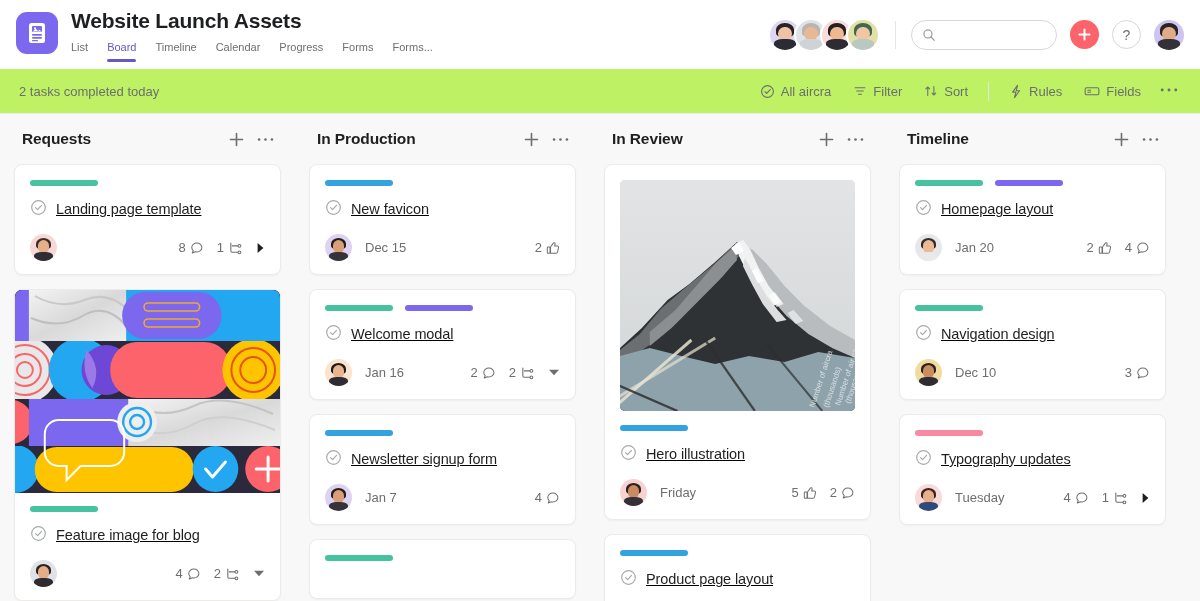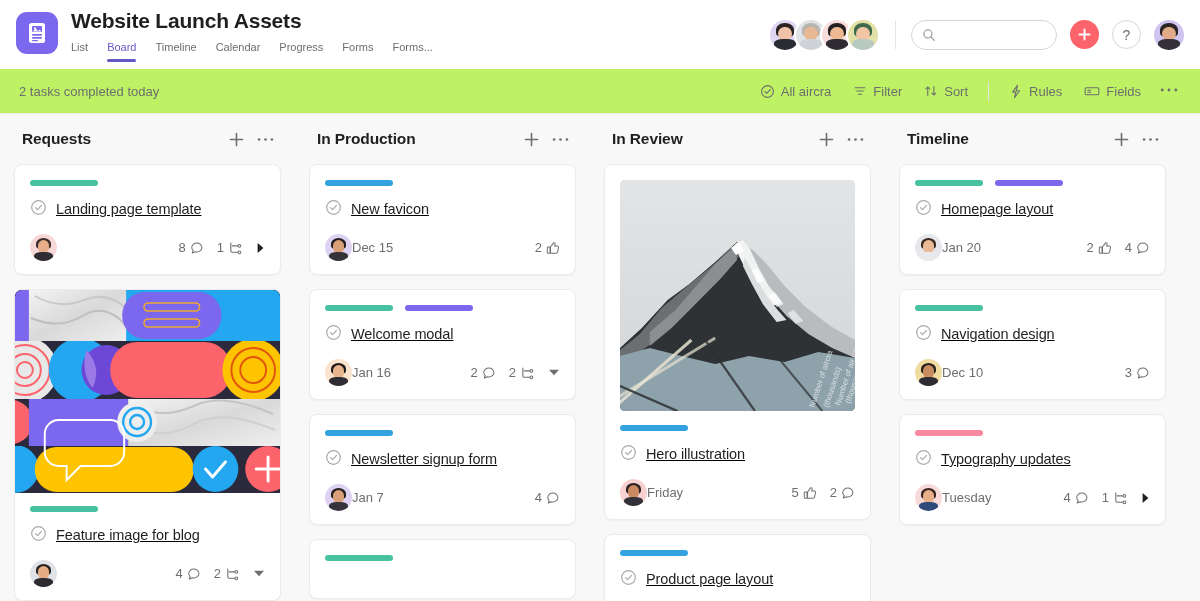--- a/index.html
+++ b/index.html
@@ -132,21 +132,21 @@
     flex: none;
   }
   .card.has-img { padding: 0 0 13px 0; overflow: hidden; }
   .card-inner-pad { padding: 13px 15px 0 15px; }
   .tagrow { display: flex; gap: 12px; margin-bottom: 13px; }
   .tag { height: 6px; width: 68px; border-radius: 3px; }
   .card-title-row { display: flex; align-items: center; gap: 9px; margin-bottom: 14px; text-decoration: underline;}
   .card-title { font-size: 14.5px; color: #1e1f21; line-height: 19px; letter-spacing: -0.1px;}
   .card-foot { display: flex; align-items: center; }
   .card-foot .av { width: 27px; height: 27px; }
-  .due { font-size: 13px; color: #6d6e6f; }
+  .due { font-size: 13px; color: #6d6e6f; margin-left: 13px; }
   .meta { margin-left: auto; display: flex; align-items: center; gap: 13px; }
   .meta-item { display: flex; align-items: center; gap: 4px; font-size: 13px; color: #6d6e6f; }
   .meta-ic { display: flex; align-items: center; }
 
   
   .chk { flex: none; }
 
   
   .face { position: absolute; inset: 0; }
   .f-hair, .f-head, .f-body { position: absolute; }

